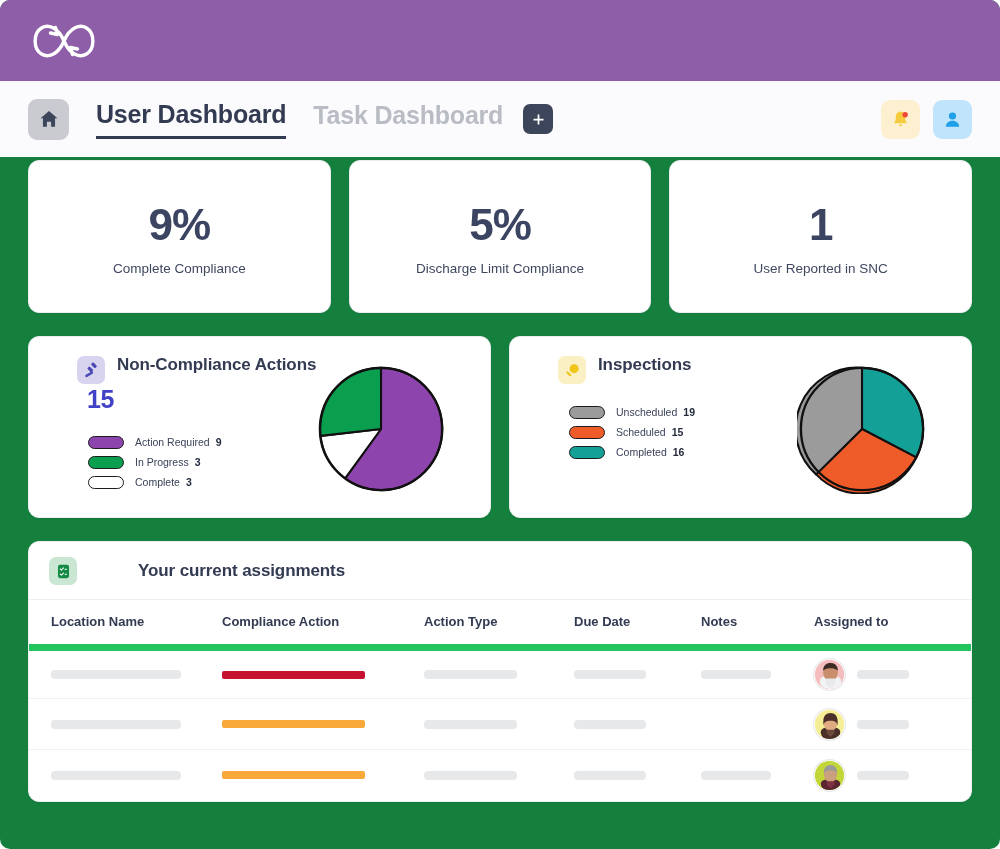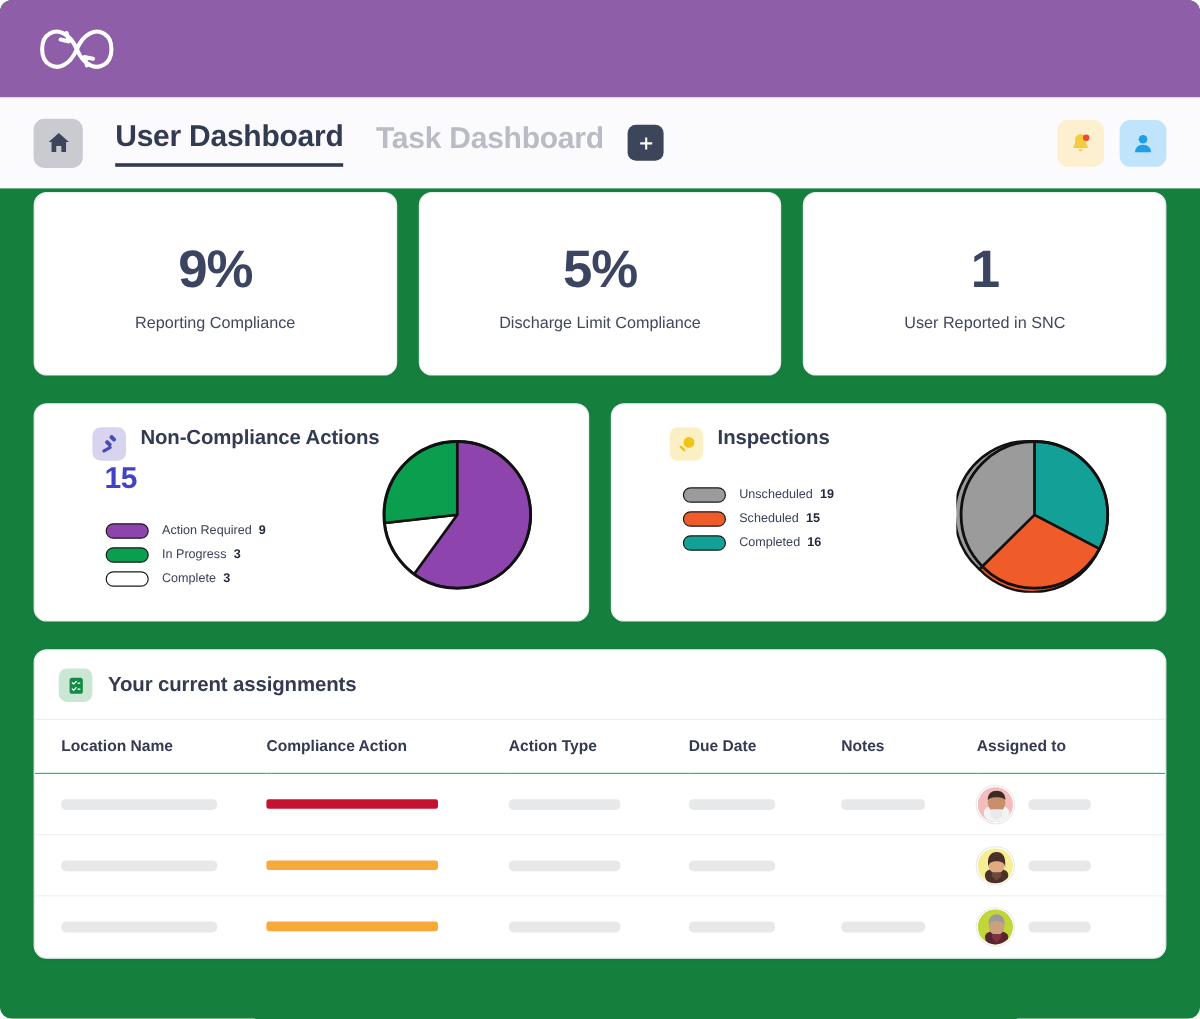--- a/index.html
+++ b/index.html
@@ -192,36 +192,37 @@
 
   
   .assign-wrap { padding: 23px 28px 0; }
   .assign-card { overflow: hidden; }
   .assign-head {
     height: 58px;
     display: flex;
     align-items: center;
     padding-left: 20px;
     border-bottom: 1px solid #eceef2;
+    gap: 48px;
   }
   .assign-title {
     font-size: 17px;
     font-weight: bold;
     color: #333b52;
     margin-left: 13px;
     letter-spacing: -0.1px;
   }
   table { width: 100%; border-collapse: collapse; table-layout: fixed; }
   th {
     font-size: 13px;
     font-weight: bold;
     color: #333b52;
     text-align: left;
     padding: 14px 0 15px 0;
-    border-bottom: 1px solid #22c55e;
+    border-bottom: 7px solid #22c55e;
   }
   td {
     padding: 0;
     height: 51px;
     border-bottom: 1px solid #f0f1f4;
     vertical-align: middle;
   }
   tr:last-child td { border-bottom: none; }
   .c1 { width: 193px; padding-left: 22px !important; }
   .c2 { width: 202px; }
@@ -293,21 +294,21 @@
       <svg width="21" height="21" viewBox="0 0 24 24">
         <circle cx="12" cy="8" r="4.1" fill="#1e9fe8"></circle>
         <path d="M4.4 20.4 C4.4 15.9 7.8 13.3 12 13.3 C16.2 13.3 19.6 15.9 19.6 20.4 Z" fill="#1e9fe8"></path>
       </svg>
     </div>
   </div>
 
   <div class="kpi-row">
     <div class="card kpi">
       <div class="kpi-value">9%</div>
-      <div class="kpi-label">Reporting Compliance</div>
+      <div class="kpi-label">Complete Compliance</div>
     </div>
     <div class="card kpi">
       <div class="kpi-value">5%</div>
       <div class="kpi-label">Discharge Limit Compliance</div>
     </div>
     <div class="card kpi">
       <div class="kpi-value">1</div>
       <div class="kpi-label">User Reported in SNC</div>
     </div>
   </div>

